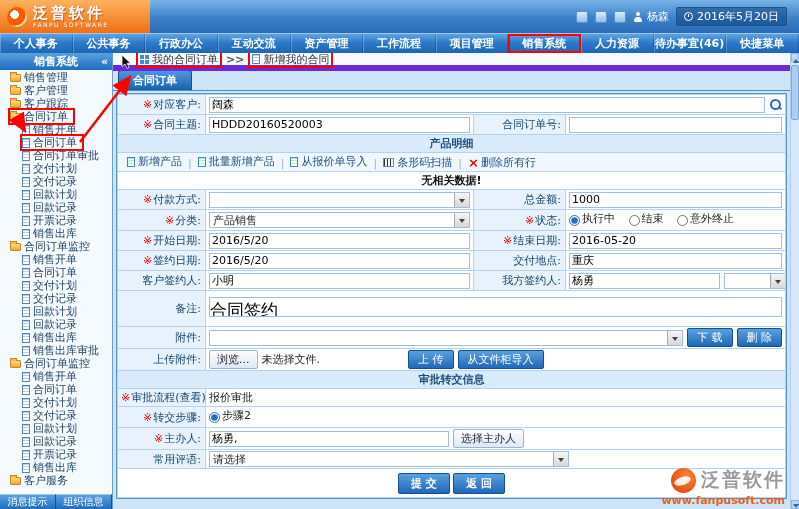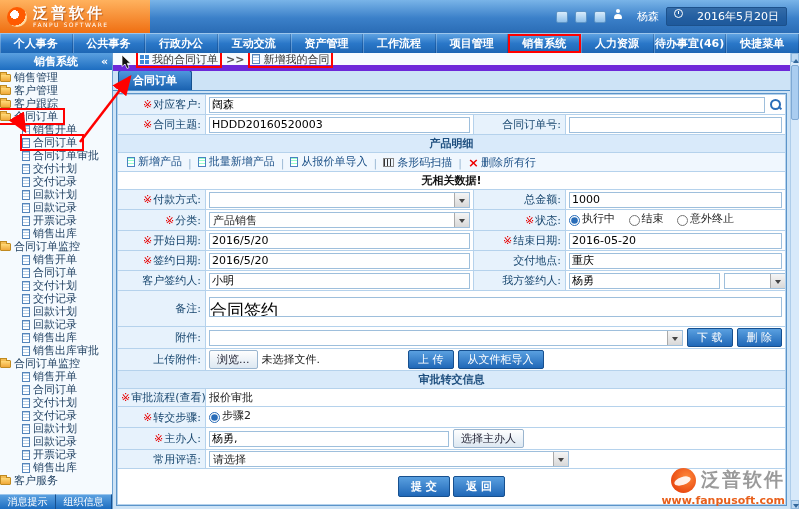--- a/index.html
+++ b/index.html
@@ -9,40 +9,40 @@
 
 
 .header{height:33px;display:flex;background:linear-gradient(180deg,#79b4e8 0%,#3b80c9 55%,#2a6cb5 100%);position:relative;z-index:5}
 .logo{width:150px;height:33px;background:linear-gradient(180deg,#ffb25e,#ef6f12);display:flex;align-items:center;gap:6px;padding-left:7px}
 .logo-swirl{width:20px;height:20px;border-radius:50%;background:radial-gradient(circle at 38% 38%,#fff 0 24%,#ff5a00 25% 62%,#ffd9a0 63%);flex:0 0 auto}
 .logo-text{display:flex;flex-direction:column;color:#fff}
 .logo-text .t1{font-size:15px;font-weight:bold;letter-spacing:3px;line-height:16px;text-shadow:1px 1px 1px rgba(120,40,0,.5)}
 .logo-text .t2{font-size:6px;letter-spacing:1.5px}
 .header-right{flex:1;display:flex;align-items:center;justify-content:flex-end;gap:7px;padding-right:12px;color:#fff}
 .hicon{width:12px;height:12px;border-radius:2px;background:linear-gradient(180deg,#d9ecfc,#8fc0ea);border:1px solid #5d94c6}
-.user-chip,.date-chip{display:flex;align-items:flex-start;gap:14px}
+.user-chip,.date-chip{display:flex;align-items:center;gap:4px}
 .date-chip{background:rgba(10,60,120,.5);border:1px solid #1c518c;border-radius:2px;padding:1px 7px}
 .user-icon{width:10px;height:10px;position:relative}
 .user-icon::before{content:"";position:absolute;left:3px;top:0;width:4px;height:4px;border-radius:50%;background:#fff}
 .user-icon::after{content:"";position:absolute;left:1px;top:5px;width:8px;height:5px;border-radius:4px 4px 1px 1px;background:#fff}
 .clock-icon{width:9px;height:9px;border:1.5px solid #fff;border-radius:50%;position:relative}
 .clock-icon::after{content:"";position:absolute;left:3px;top:1px;width:1px;height:3px;background:#fff}
 
 
 .nav{height:20px;display:flex;background:linear-gradient(180deg,#5fa3e2 0%,#2a77c8 50%,#1d66b4 100%);border-top:1px solid #9cc6ec;z-index:5;position:relative}
 .nav-item{flex:1;display:flex;align-items:center;justify-content:center;color:#fff;font-weight:bold;border-right:1px solid rgba(0,30,80,.25);box-shadow:inset 1px 0 0 rgba(255,255,255,.25);cursor:pointer;white-space:nowrap}
 .nav-item.hl{outline:2px solid #ff0000;outline-offset:-2px}
 
 
 .sidebar{position:absolute;left:0;top:53px;bottom:0;width:113px;background:#f5fafe;border-right:1px solid #6aa0d0;display:flex;flex-direction:column;z-index:4}
 .sb-title{height:17px;flex:0 0 17px;background:linear-gradient(180deg,#5aa0e0,#1d6dc0);color:#fff;font-weight:bold;display:flex;align-items:center;justify-content:center;position:relative}
 .sb-collapse{position:absolute;right:4px;color:#fff;font-weight:bold;cursor:pointer}
 .sb-tree{flex:1;overflow:hidden;padding-top:1px}
 .tree-item{height:13px;line-height:13px;display:flex;width:max-content;align-items:center;gap:3px;white-space:nowrap;color:#1b3c5e;cursor:pointer;padding-right:5px}
-.tree-item.l0{margin-left:0}
+.tree-item.l0{margin-left:10px}
 .tree-item.l1{margin-left:22px}
 .tree-item.hl{outline:2px solid #ff0000;outline-offset:0px}
 .icon-folder{width:11px;height:8px;background:linear-gradient(180deg,#ffd978,#f0a83a);border:1px solid #c08a20;border-radius:1px;position:relative;flex:0 0 auto;margin-top:1px}
 .icon-folder::before{content:"";position:absolute;top:-3px;left:-1px;width:5px;height:2px;background:#f4bc52;border:1px solid #c08a20;border-bottom:none}
 .icon-doc{width:8px;height:10px;background:#fff;border:1px solid #5585bb;flex:0 0 auto;background-image:repeating-linear-gradient(#b8cfe6 0 1px,transparent 1px 3px);background-position:0 2px}
 .sb-bottom{height:15px;flex:0 0 15px;display:flex}
 .sb-bottom .bar{flex:1;background:linear-gradient(180deg,#5aa0e0,#1d6dc0);color:#fff;font-size:10px;display:flex;align-items:center;justify-content:center;border-top:1px solid #9cc6ec;border-right:1px solid #17508f;cursor:pointer;white-space:nowrap}
 
 
 .main{position:absolute;left:113px;top:53px;right:9px;bottom:0;background:#cde3f6}
@@ -84,21 +84,21 @@
 .search-icon::after{content:"";position:absolute;left:9px;top:9px;width:4px;height:2px;background:#2a6db8;transform:rotate(45deg)}
 .pb-btn{color:#1a4f86;display:inline-flex;align-items:center;gap:3px;margin:0 6px;cursor:pointer;white-space:nowrap}
 .pb-sep{color:#9bb8d4}
 .pb-ic{flex:0 0 auto;display:inline-block}
 .pb-doc{width:8px;height:10px;background:#fff;border:1px solid #4a82c0;background-image:repeating-linear-gradient(#9fc 0 1px,transparent 1px 3px);background-position:0 2px}
 .pb-barcode{width:11px;height:9px;background:repeating-linear-gradient(90deg,#333 0 1px,transparent 1px 3px);border:1px solid #888}
 .pb-delete{width:10px;height:10px;line-height:9px;text-align:center}
 .pb-delete::before{content:"×";color:#e00;font-weight:bold;font-size:13px}
 .flow-text{color:#222}
 .spacer80{width:80px;flex:0 0 80px}
-.submit-cell{text-align:center;height:36px}
+.submit-cell{text-align:center;height:29px}
 
 
 .vscroll{position:absolute;right:0;top:53px;bottom:0;width:9px;background:#d7e9fa;border-left:1px solid #aecdea;z-index:6}
 .vs-arrow{height:9px;background:#bcd8f2;border:1px solid #8fb8dd;position:relative}
 .vs-arrow.up::after{content:"";position:absolute;left:1px;top:2px;border:3px solid transparent;border-bottom:4px solid #33689c}
 .vs-arrow.down{position:absolute;bottom:0;left:0;right:0}
 .vs-arrow.down::after{content:"";position:absolute;left:1px;top:3px;border:3px solid transparent;border-top:4px solid #33689c}
 .vs-thumb{position:absolute;top:12px;left:0;right:0;height:55px;background:#aacdf0;border:1px solid #7fa9d4;border-radius:2px}
 
 

